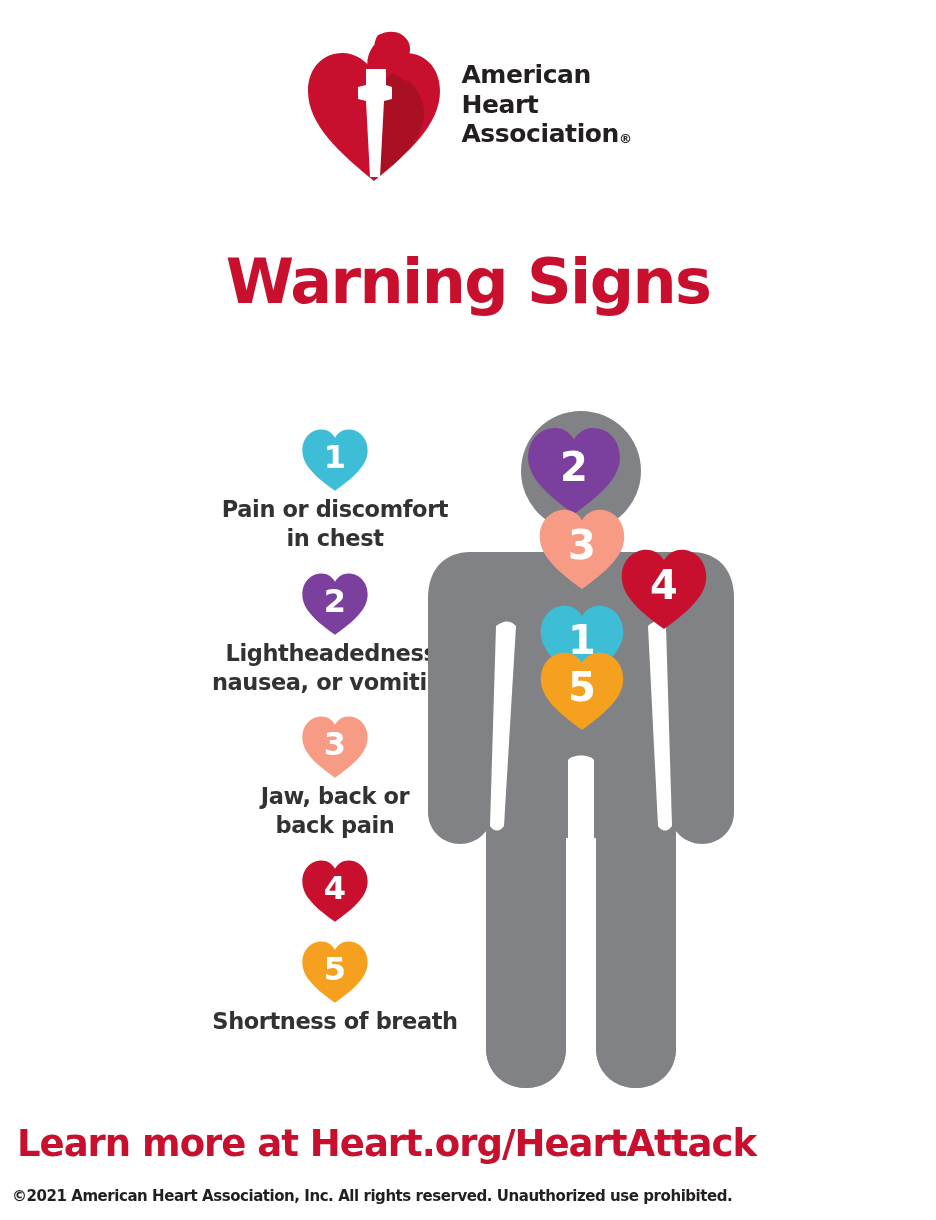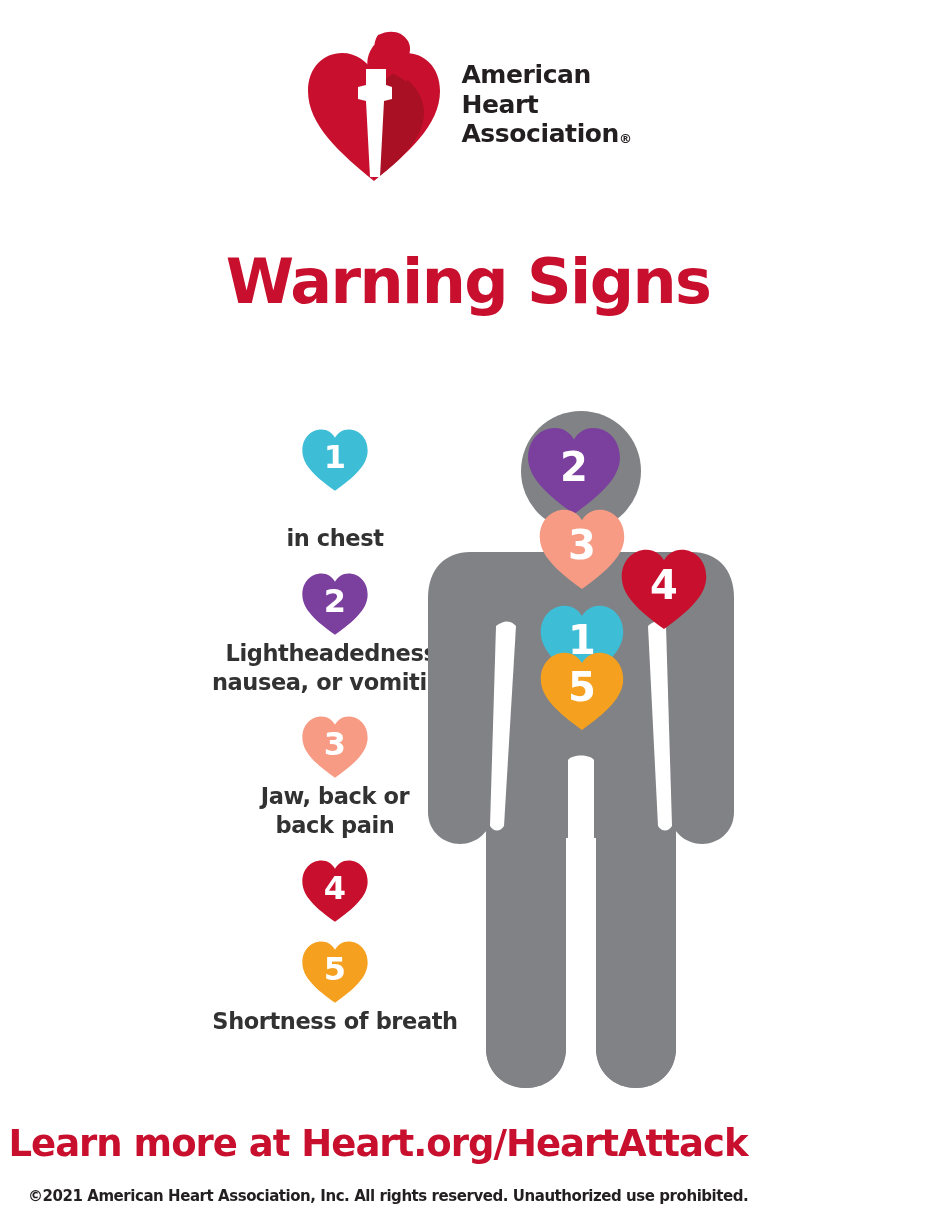--- a/index.html
+++ b/index.html
@@ -135,30 +135,30 @@
     position: absolute;
   }
   .body-heart .hnum { font-size: 40px; }
 
   
   #cta {
     position: absolute;
     left: 0;
     top: 1122px;
     width: 756px;
-    text-align: center;
+    text-align: right;
     color: #c8102e;
     font-family: "DejaVu Sans", sans-serif;
     font-weight: bold;
     font-size: 37px;
     letter-spacing: -1px;
   }
   #copyright {
     position: absolute;
-    left: 28px;
+    left: 12px;
     top: 1187px;
     color: #231f20;
     font-family: "DejaVu Sans", sans-serif;
     font-weight: bold;
     font-size: 15px;
     letter-spacing: -0.45px;
     white-space: nowrap;
   }
 </style>
 </head>
@@ -196,21 +196,21 @@
     <div class="legend-item">
       <div class="legend-heart-wrap">
         <span class="heart legend-heart">
           <svg viewBox="0 0 100 92" width="68" height="63" aria-hidden="true">
             <path d="M50 92 C22 72 2 54 2 33 C2 14 15 2 30 2 C39 2 46 7 50 14 C54 7 61 2 70 2 C85 2 98 14 98 33 C98 54 78 72 50 92 Z" fill="#3ebdd6"></path>
           </svg>
           <span class="hnum">1</span>
         </span>
       </div>
       <div class="legend-label">
-        <br>
+        <span>Pain or discomfort</span><br>
         <span>in chest</span>
       </div>
     </div>
 
     <div class="legend-item">
       <div class="legend-heart-wrap">
         <span class="heart legend-heart">
           <svg viewBox="0 0 100 92" width="68" height="63" aria-hidden="true">
             <path d="M50 92 C22 72 2 54 2 33 C2 14 15 2 30 2 C39 2 46 7 50 14 C54 7 61 2 70 2 C85 2 98 14 98 33 C98 54 78 72 50 92 Z" fill="#7b3f9e"></path>
           </svg>

